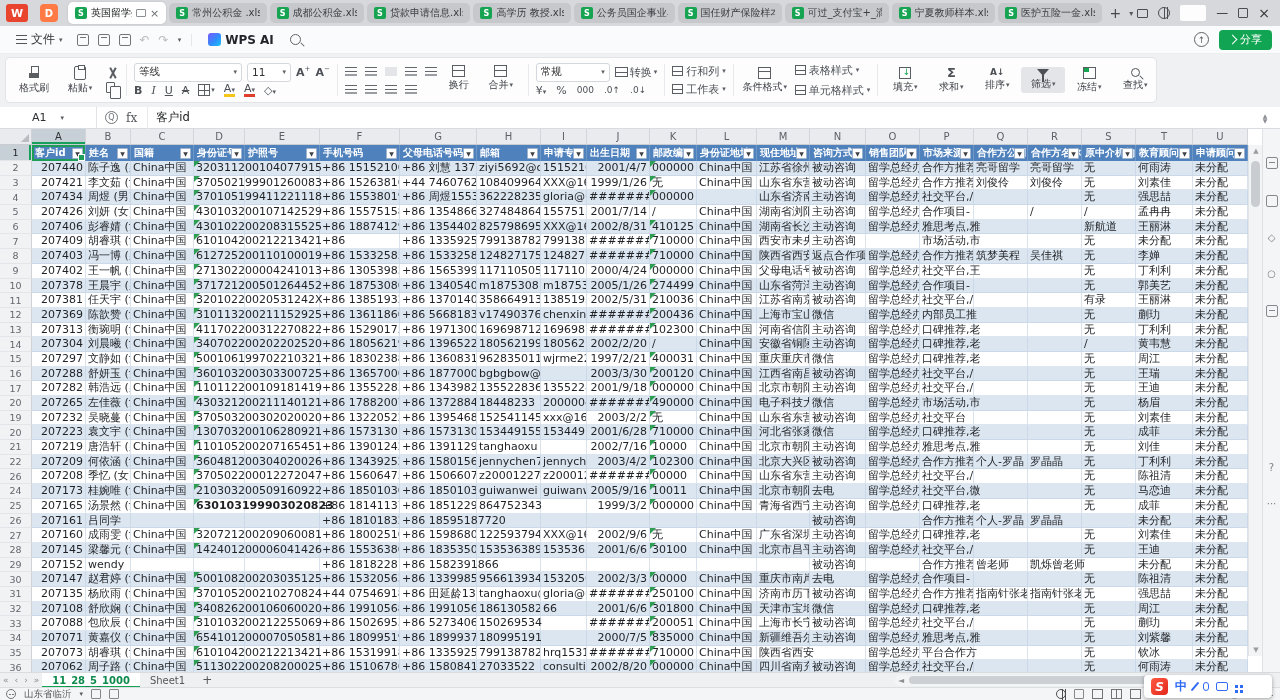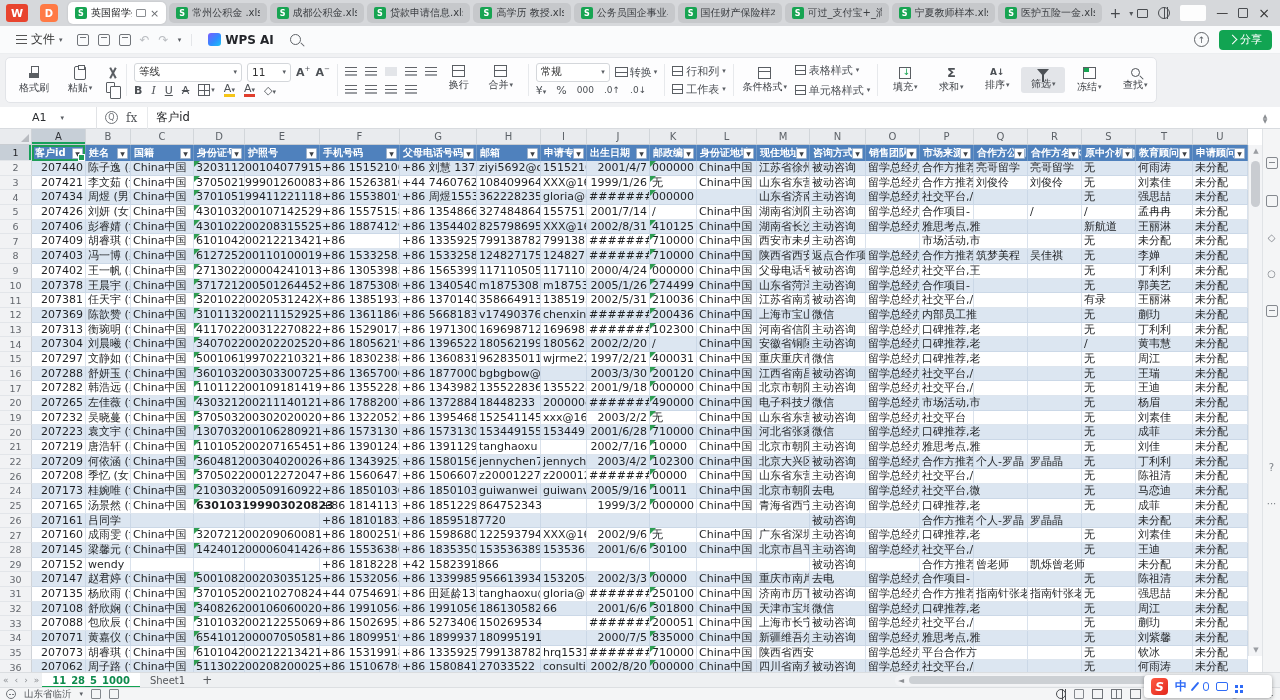--- a/index.html
+++ b/index.html
@@ -1148,21 +1148,21 @@
           <div class="cell" style="width: 55px;">未分配</div>
         </div>
         <div class="grid-row">
           <div class="rownum">29</div>
           <div class="cell num" style="width: 54px;">207152</div>
           <div class="cell spill" style="width: 45px;">wendy</div>
           <div class="cell" style="width: 63px;"></div>
           <div class="cell" style="width: 51px;"></div>
           <div class="cell" style="width: 75px;"></div>
           <div class="cell" style="width: 80px;">+86 18182281</div>
-          <div class="cell spill" style="width: 77px;">+42 1582391866</div>
+          <div class="cell spill" style="width: 77px;">+86 1582391866</div>
           <div class="cell" style="width: 64px;"></div>
           <div class="cell" style="width: 46px;"></div>
           <div class="cell num" style="width: 63px;"></div>
           <div class="cell" style="width: 47px;"></div>
           <div class="cell" style="width: 60px;"></div>
           <div class="cell" style="width: 53px;"></div>
           <div class="cell spill" style="width: 56px;">被动咨询</div>
           <div class="cell" style="width: 54px;"></div>
           <div class="cell" style="width: 54px;">合作方推荐</div>
           <div class="cell" style="width: 54px;">曾老师</div>

